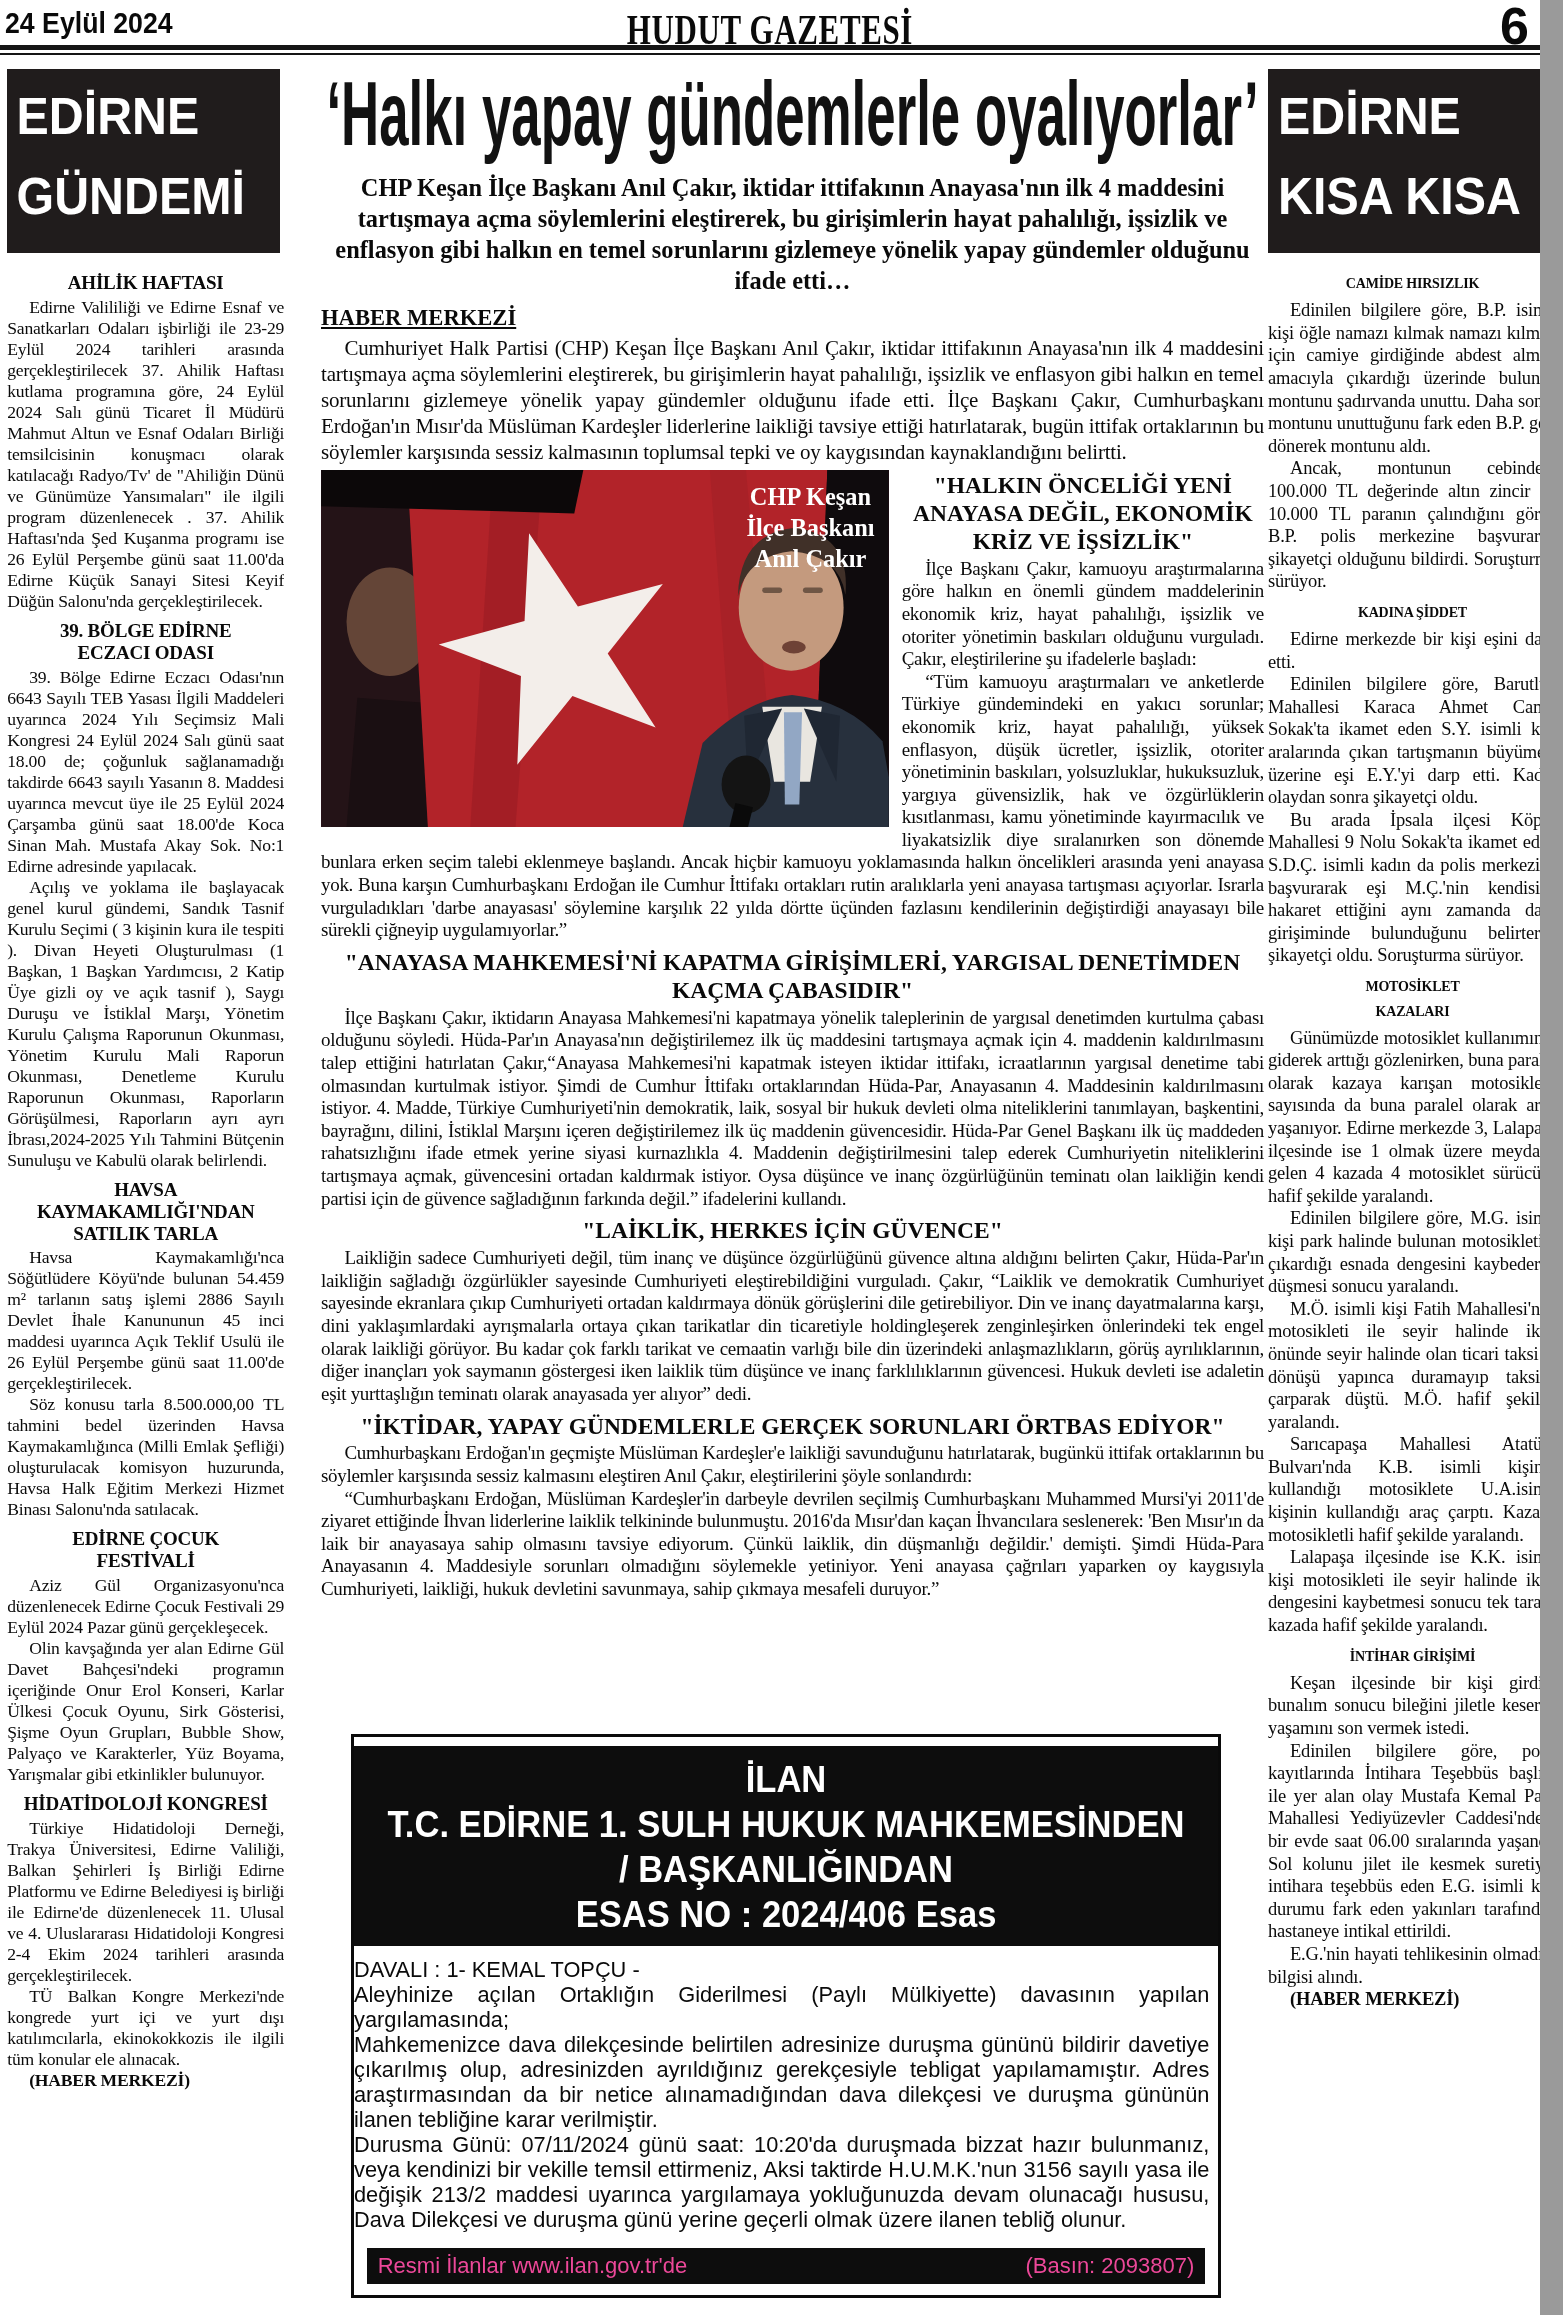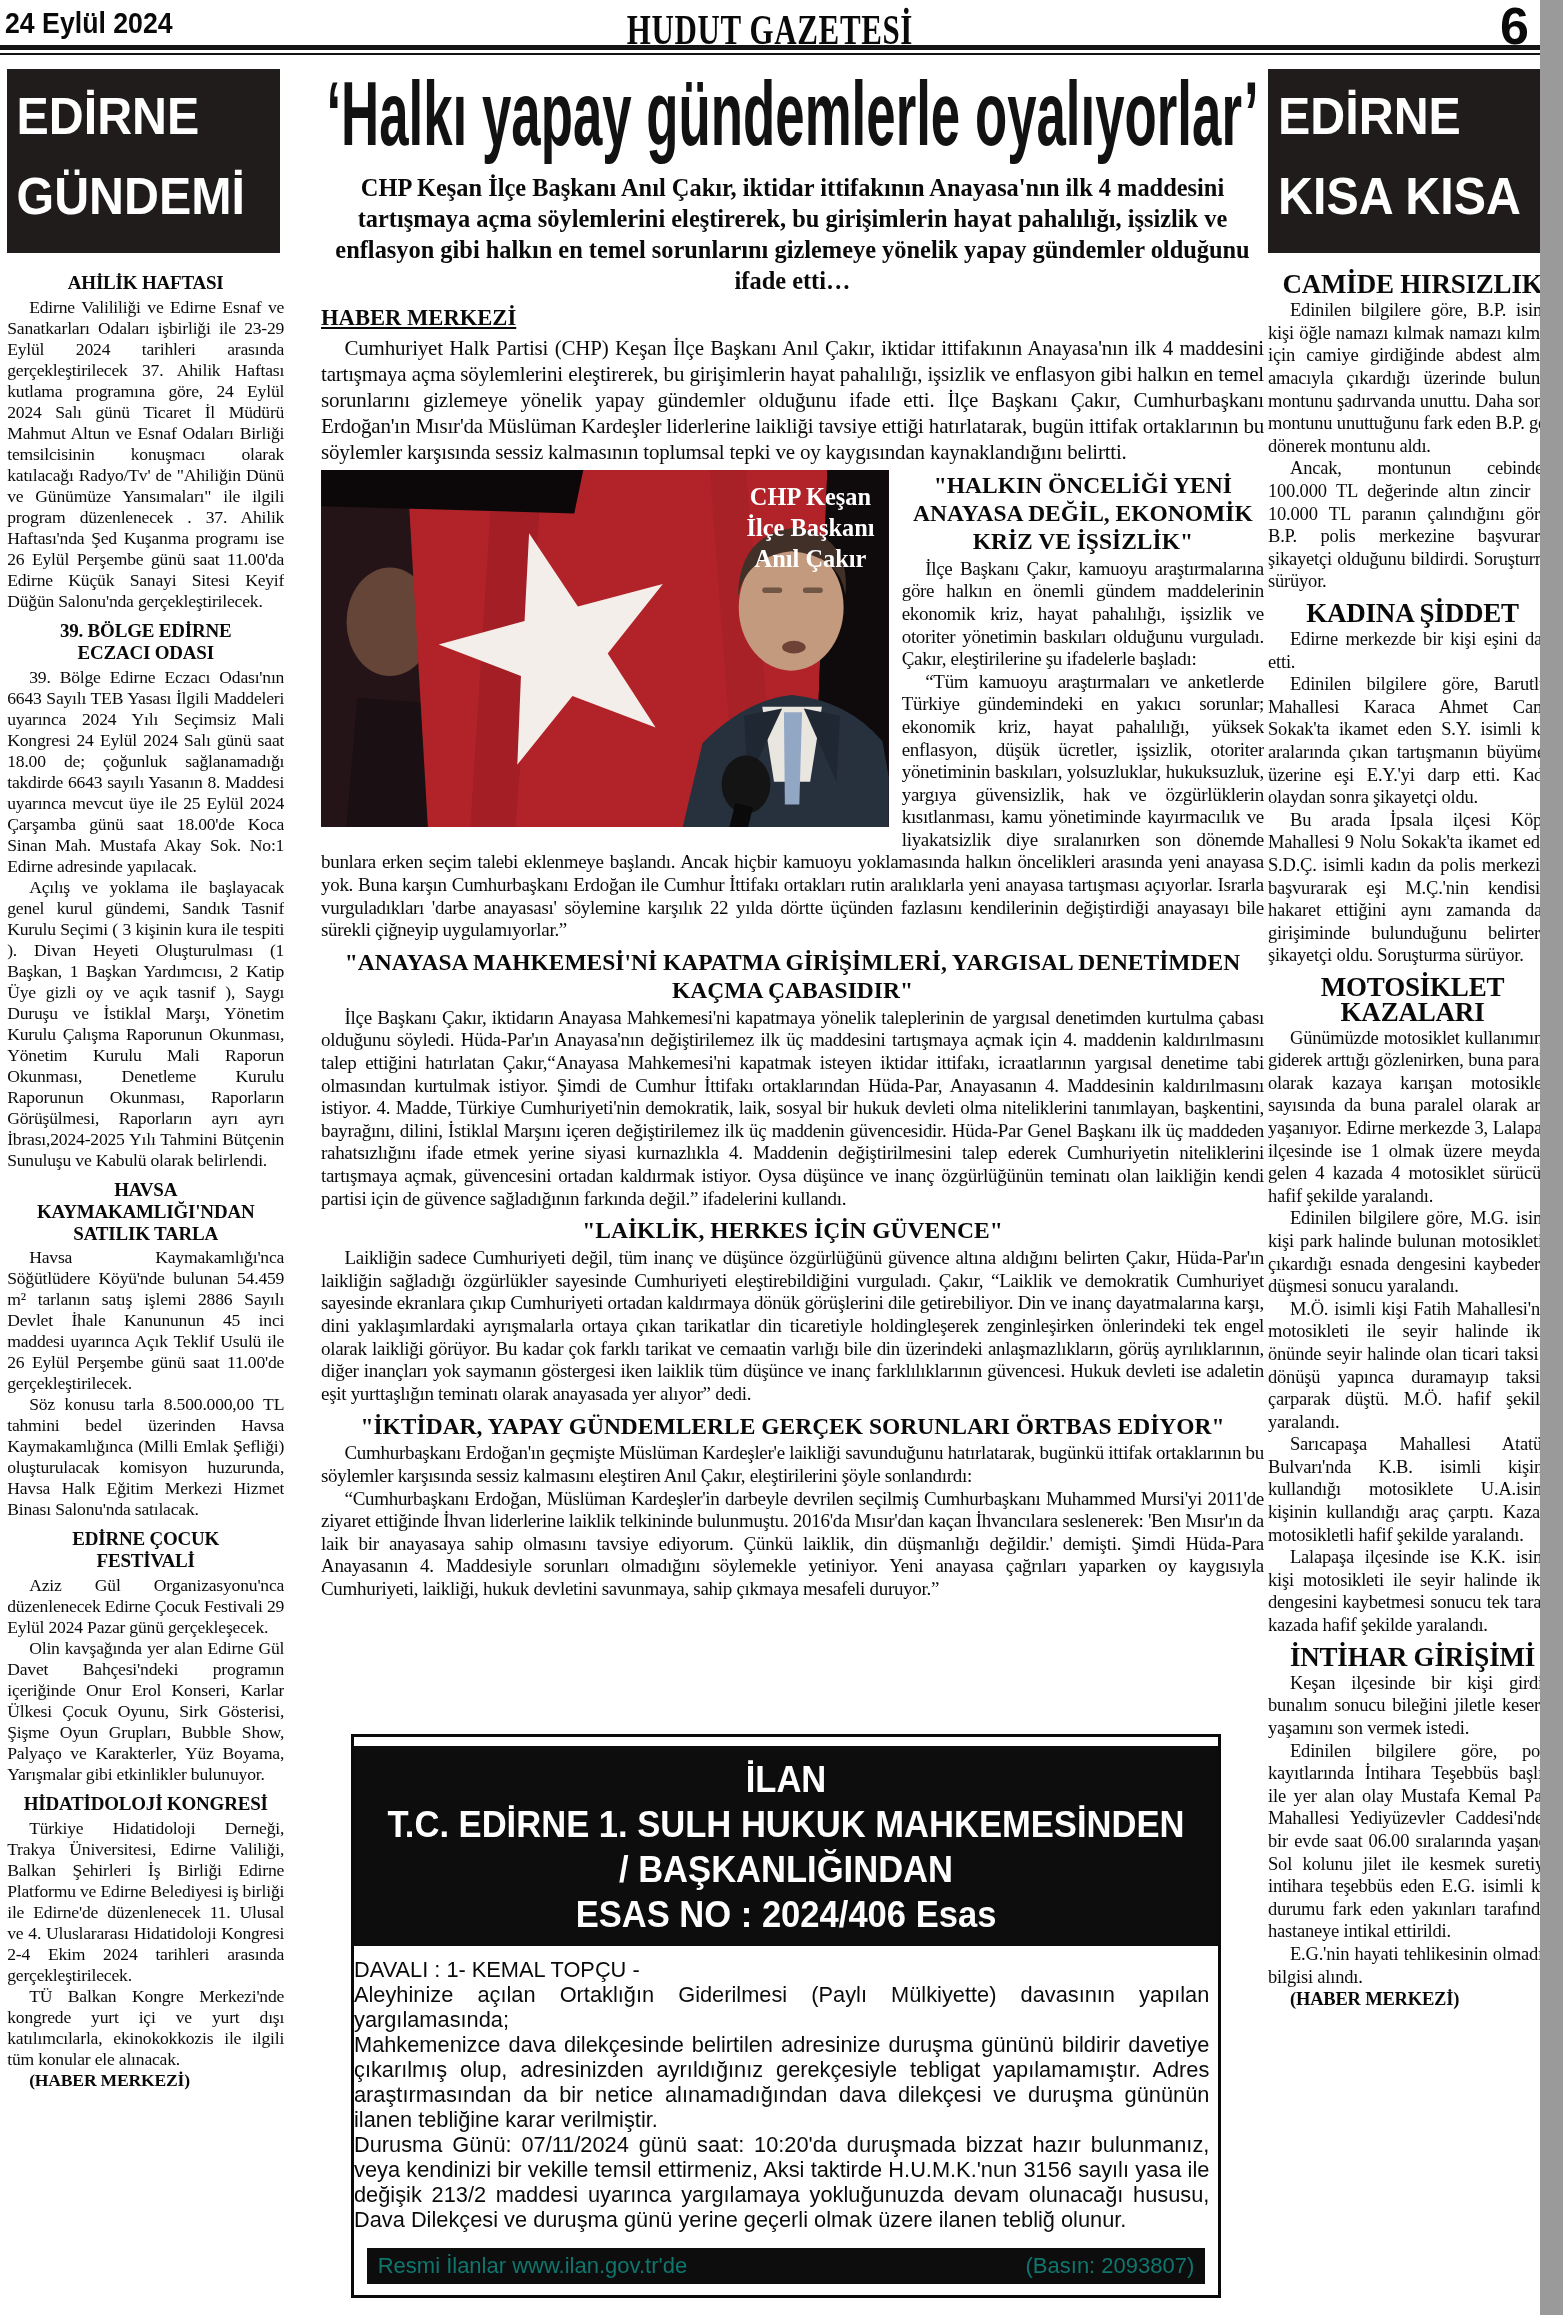--- a/index.html
+++ b/index.html
@@ -20,21 +20,21 @@
           font-family:"Liberation Sans",sans-serif;font-weight:bold;overflow:hidden;}
   .banner .bl{display:block;font-size:52px;line-height:80px;transform:scaleX(.93);transform-origin:center;}
   #banner-left{left:7.2px;top:69px;width:273px;height:177px;padding-top:7.2px;}
   #banner-right{left:1268px;top:69px;width:289px;height:177px;padding-top:7.2px;}
   
   .sidecol{position:absolute;top:264px;overflow:hidden;text-align:justify;}
   #col-left{left:7.2px;width:277px;height:2046px;font-size:17.6px;line-height:21px;letter-spacing:-0.2px;}
   #col-right{left:1268px;width:289px;height:2048px;font-size:18.5px;line-height:22.6px;letter-spacing:-0.2px;}
   .sidecol h3{font-weight:bold;text-align:center;margin:8.1px 0 2.7px;white-space:pre-line;}
   #col-left h3{font-size:19px;line-height:22px;}
-  #col-right h3{font-size:27px;line-height:24.4px;text-align:center;}
+  #col-right h3{font-size:14px;line-height:24.4px;text-align:center;}
   .sidecol p{margin:0;text-indent:22px;}
   .signoff{font-weight:bold;}
   
   #col-center{position:absolute;left:321px;top:58px;width:943px;height:1674px;overflow:hidden;}
   .headline-svg{display:block;margin:0 auto;}
   .subhead{font-weight:bold;font-size:24.4px;line-height:31px;text-align:center;margin:7.2px 3.6px 1.8px;}
   .byline{font-weight:bold;font-size:22.6px;text-decoration:underline;margin:9px 0 3.6px;}
   #col-center p.body{font-size:19px;line-height:22.6px;letter-spacing:-0.3px;text-align:justify;
                      margin:0;text-indent:23.5px;}
   #col-center p.lead{font-size:21px;line-height:26px;letter-spacing:-0.2px;text-align:justify;
@@ -49,21 +49,21 @@
          font-family:"Liberation Serif",serif;}
   
   .ilan{position:absolute;left:351px;top:1734px;width:870px;height:564px;background:#fff;
         border:3.6px solid #0a0a0a;box-sizing:border-box;padding:9px 0;}
   .ilan-banner{background:#0d0d0d;color:#fff;text-align:center;
         font-family:"Liberation Sans",sans-serif;font-weight:bold;padding:11px 0 9px;}
   .ilan-banner .il{display:block;font-size:36px;line-height:45px;transform:scaleX(.96);transform-origin:center;}
   .ilan-body{margin-top:11px;}
   .ilan-body p{font-family:"Liberation Sans",sans-serif;font-size:22px;line-height:25px;
         text-align:justify;margin:0;transform:scaleX(.99);transform-origin:left;}
-  .ilan-footer{position:absolute;left:12.7px;right:12.7px;bottom:11px;background:#0d0d0d;color:#0f766e;
+  .ilan-footer{position:absolute;left:12.7px;right:12.7px;bottom:11px;background:#0d0d0d;color:#ec4899;
         font-family:"Liberation Sans",sans-serif;font-size:22px;height:36px;line-height:36px;
         padding:0 11px;display:flex;justify-content:space-between;}
 </style>
 </head>
 <body>
 
 <div class="page">
 
   <div class="hdr-date">24 Eylül 2024</div>
   <div class="hdr-mast"><span>HUDUT GAZETESİ</span></div>

